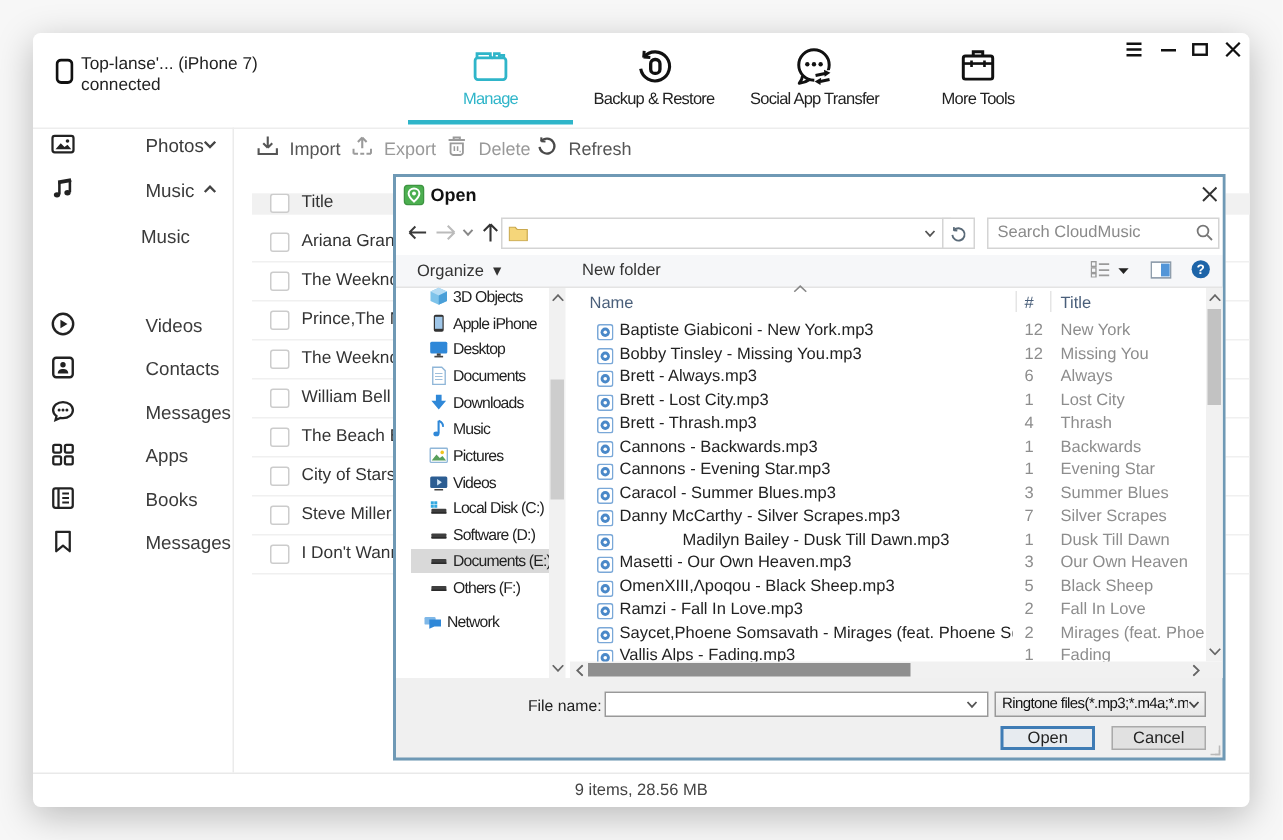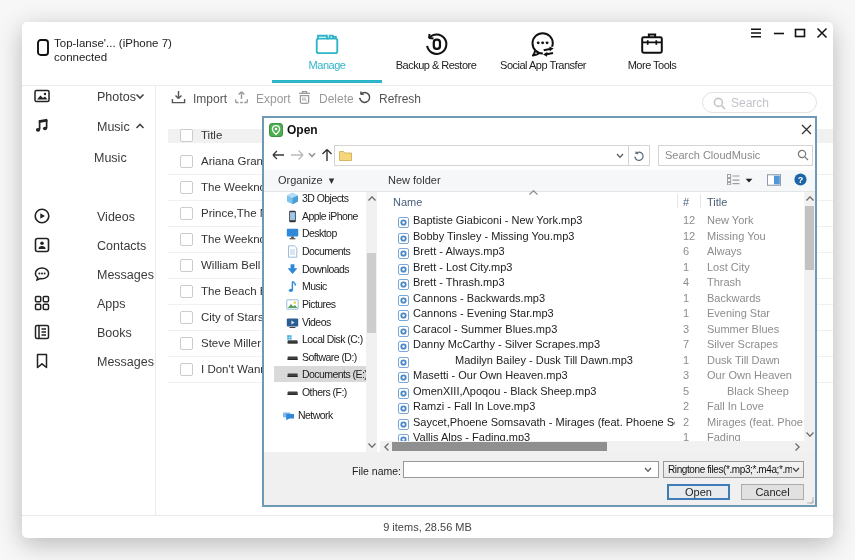--- a/index.html
+++ b/index.html
@@ -186,27 +186,20 @@
         <path d="M5.8 3.4 V1.8 H10.2 V3.4" stroke="#9a9a9a" stroke-width="1.4" fill="none"></path>
         <path d="M3.6 5.9 H12.4 V12.4 A1.8 1.8 0 0 1 10.6 14.2 H5.4 A1.8 1.8 0 0 1 3.6 12.4 Z" stroke="#9a9a9a" stroke-width="1.3" fill="none"></path>
         <path d="M6.3 8 V11.4 M8.6 8 V11.4 M10 11.8 H10.8" stroke="#9a9a9a" stroke-width="1.1" fill="none"></path>
       </svg>Delete</div>
   <div class="tool" style="left:335px;">
     <svg width="15" height="15" viewBox="0 0 16 16">
         <path d="M4.1 4.5 A5.3 5.3 0 1 1 2.9 8.4" fill="none" stroke="#4a4a4a" stroke-width="1.6"></path>
         <path d="M4.1 4.7 L4.2 1.7 M4.1 4.4 L7.1 4.6" fill="none" stroke="#4a4a4a" stroke-width="1.5"></path>
       </svg>Refresh</div>
 
-  <div id="searchpill">
-    <svg style="position:absolute;left:10px;top:4px;" width="13" height="13" viewBox="0 0 13 13">
-        <circle cx="5.4" cy="5.4" r="4" fill="none" stroke="#c3c7cb" stroke-width="1.6"></circle>
-        <path d="M8.6 8.6 L12 12" stroke="#c3c7cb" stroke-width="1.6"></path>
-      </svg>
-    <span style="position:absolute;left:28px;top:3px;">Search</span>
-  </div>
 
   <div class="hdrband"></div>
   <div class="row" style="top:107px;height:14px;border-bottom:none;background:#f1f1f1;">
       <span class="cbx" style="top:0px;"></span>
       <span class="rtxt" style="top:0px;color:#333;">Title</span>
     </div>
   <div class="row" style="top:127px;">
       <span class="cbx"></span>
       <span class="rtxt">Ariana Grande - 7 rings.mp3</span>
     </div>
@@ -499,21 +492,21 @@
       <div class="abs" style="left:149px;top:251px;width:262px;font-size:11px;color:#222;white-space:nowrap;overflow:hidden;">Masetti - Our Own Heaven.mp3</div>
       <div class="abs" style="left:419px;top:251px;font-size:11px;color:#8d8d8d;">3</div>
       <div class="abs" style="left:443px;top:251px;width:96px;font-size:11px;color:#8d8d8d;white-space:nowrap;overflow:hidden;">Our Own Heaven</div>
       <div class="abs" style="left:134px;top:267px;"><svg width="11" height="11" viewBox="0 0 11 11">
           <rect x="0.5" y="0.5" width="10" height="10" rx="1.5" fill="#fff" stroke="#7aa8d8" stroke-width="1"></rect>
           <circle cx="5.5" cy="5.5" r="3.1" fill="#4a88c8"></circle>
           <circle cx="5.5" cy="5.5" r="1.2" fill="#fff"></circle>
         </svg></div>
       <div class="abs" style="left:149px;top:267px;width:262px;font-size:11px;color:#222;white-space:nowrap;overflow:hidden;">OmenXIII,Ʌpoqou - Black Sheep.mp3</div>
       <div class="abs" style="left:419px;top:267px;font-size:11px;color:#8d8d8d;">5</div>
-      <div class="abs" style="left:443px;top:267px;width:96px;font-size:11px;color:#8d8d8d;white-space:nowrap;overflow:hidden;margin-left:20px;">Black Sheep</div>
+      <div class="abs" style="left:443px;top:267px;width:96px;font-size:11px;color:#8d8d8d;white-space:nowrap;overflow:hidden;">Black Sheep</div>
       <div class="abs" style="left:134px;top:282px;"><svg width="11" height="11" viewBox="0 0 11 11">
           <rect x="0.5" y="0.5" width="10" height="10" rx="1.5" fill="#fff" stroke="#7aa8d8" stroke-width="1"></rect>
           <circle cx="5.5" cy="5.5" r="3.1" fill="#4a88c8"></circle>
           <circle cx="5.5" cy="5.5" r="1.2" fill="#fff"></circle>
         </svg></div>
       <div class="abs" style="left:149px;top:282px;width:262px;font-size:11px;color:#222;white-space:nowrap;overflow:hidden;">Ramzi - Fall In Love.mp3</div>
       <div class="abs" style="left:419px;top:282px;font-size:11px;color:#8d8d8d;">2</div>
       <div class="abs" style="left:443px;top:282px;width:96px;font-size:11px;color:#8d8d8d;white-space:nowrap;overflow:hidden;">Fall In Love</div>
       <div class="abs" style="left:134px;top:298px;"><svg width="11" height="11" viewBox="0 0 11 11">
           <rect x="0.5" y="0.5" width="10" height="10" rx="1.5" fill="#fff" stroke="#7aa8d8" stroke-width="1"></rect>

